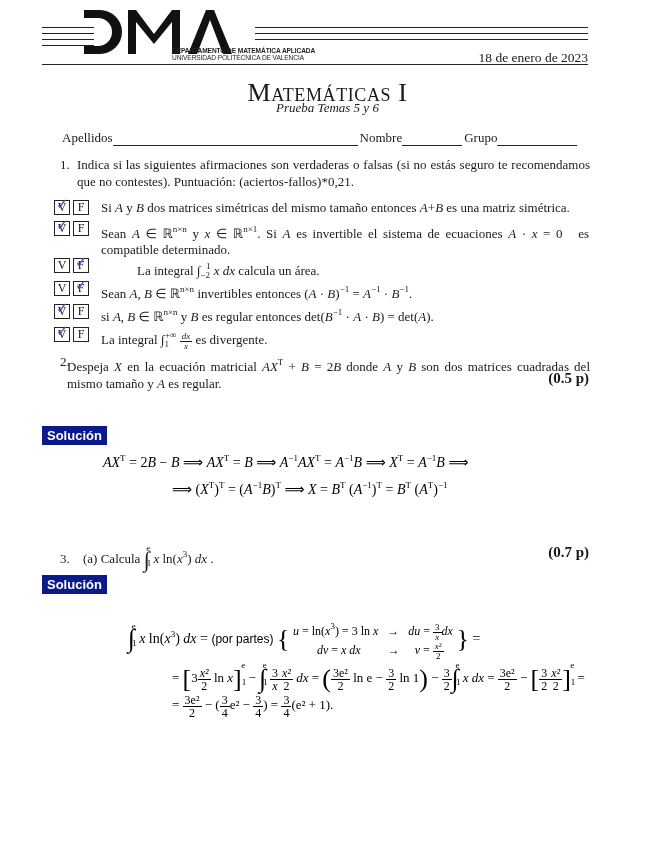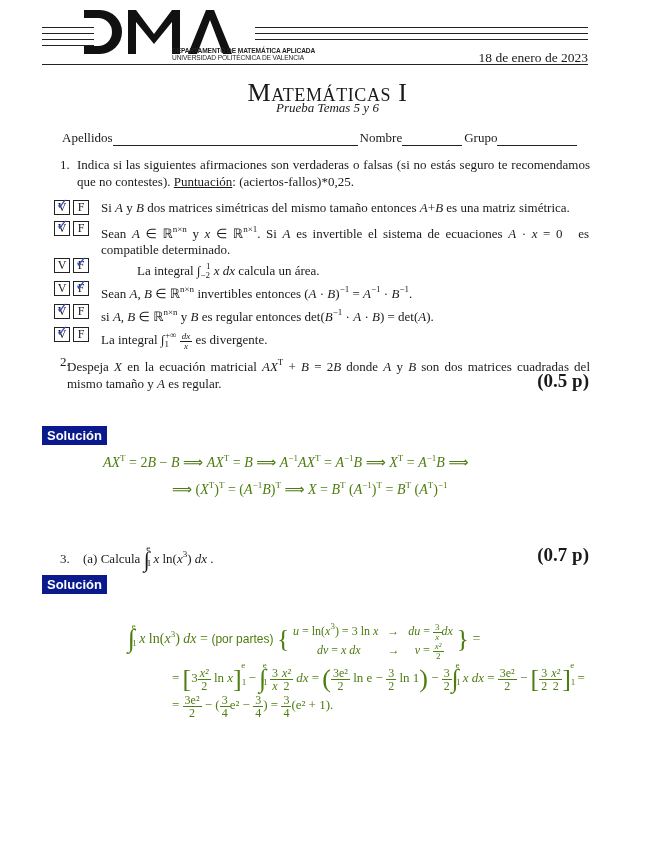--- a/index.html
+++ b/index.html
@@ -16,29 +16,29 @@
   .subtitle { position:absolute; left:0; width:655px; top:100px; text-align:center; font-family:"Liberation Serif",serif; font-style:italic; font-size:13px; }
   .fields { position:absolute; left:62px; top:130px; font-family:"Liberation Serif",serif; font-size:13px; display:flex; align-items:flex-end; }
   .fields .line { display:inline-block; border-bottom:1px solid #222; height:12px; margin-right:2px; }
   .q { position:absolute; font-family:"Liberation Serif",serif; font-size:13px; line-height:16.5px; }
   .vf { position:absolute; left:54px; display:flex; gap:3px; }
   .box { width:16px; height:15px; border:1px solid #222; box-sizing:border-box; font-family:"Liberation Serif",serif; font-size:12px; text-align:center; line-height:13px; position:relative; }
   .box .tick { position:absolute; left:1px; top:-3px; color:#2f49c8; font-size:15px; font-style:italic; font-family:"DejaVu Sans",sans-serif; }
   .stmt { position:absolute; left:101px; font-family:"Liberation Serif",serif; font-size:13px; line-height:16px; width:488px; text-align:justify; }
   .i { font-style:italic; }
   .badge { position:absolute; left:42px; background:#0a1a8c; color:#fff; font-family:"Liberation Sans",sans-serif; font-weight:bold; font-size:13px; padding:2px 5px 2px 5px; }
-  .math { position:absolute; color:#4d7c0f; font-family:"Liberation Serif",serif; font-size:14px; white-space:nowrap; }
+  .math { position:absolute; color:#000000; font-family:"Liberation Serif",serif; font-size:14px; white-space:nowrap; }
   .math .i { font-style:italic; }
   sup { font-size:9px; vertical-align:6px; }
   sub { font-size:9px; vertical-align:-3px; }
   .frac { display:inline-block; vertical-align:middle; text-align:center; font-size:12px; line-height:12px; }
   .frac .n { display:block; border-bottom:1px solid currentColor; padding:0 2px; }
   .frac .d { display:block; padding:0 2px; }
   .big { font-size:26px; vertical-align:middle; }
-  .pts { position:absolute; right:66px; font-family:"Liberation Serif",serif; font-weight:bold; font-size:19px; }
+  .pts { position:absolute; right:66px; font-family:"Liberation Serif",serif; font-weight:bold; font-size:15px; }
 </style>
 </head>
 <body>
 
 <div class="hline" style="top:27px;width:52px;"></div>
 <div class="hline" style="top:33px;width:52px;"></div>
 <div class="hline" style="top:39px;width:52px;"></div>
 <div class="hline" style="top:45px;width:52px;"></div>
 <div class="hline" style="top:64px;width:546px;height:1px;"></div>
 <div class="hline" style="top:27px;left:255px;width:333px;"></div>
@@ -65,21 +65,21 @@
   <span>Nombre</span>
   <span class="line" style="width:60px;"></span>
   <span>Grupo</span>
   <span class="line" style="width:80px;"></span>
 </div>
 
 <div class="q" style="left:60px;top:157px;width:530px;">
   <span style="position:absolute;left:0;">1.</span>
   <div style="margin-left:17px;text-align:justify;">
     <span>Indica si las siguientes afirmaciones son verdaderas o falsas (si no estás seguro te recomendamos que no contestes).</span>
-    <span style="text-decoration:underline;">Puntuación</span><span>: (aciertos-fallos)*0,25.</span>
+    <span style="">Puntuación</span><span>: (aciertos-fallos)*0,21.</span>
   </div>
 </div>
 
 <div class="vf" style="top:200px;">
   <div class="box"><span>V</span><span class="tick">✓</span></div>
   <div class="box"><span>F</span></div>
 </div>
 <div class="stmt" style="top:200px;">Si <i>A</i> y <i>B</i> dos matrices simétricas del mismo tamaño entonces <i>A</i>+<i>B</i> es una matriz simétrica.</div>
 
 <div class="vf" style="top:221px;">

